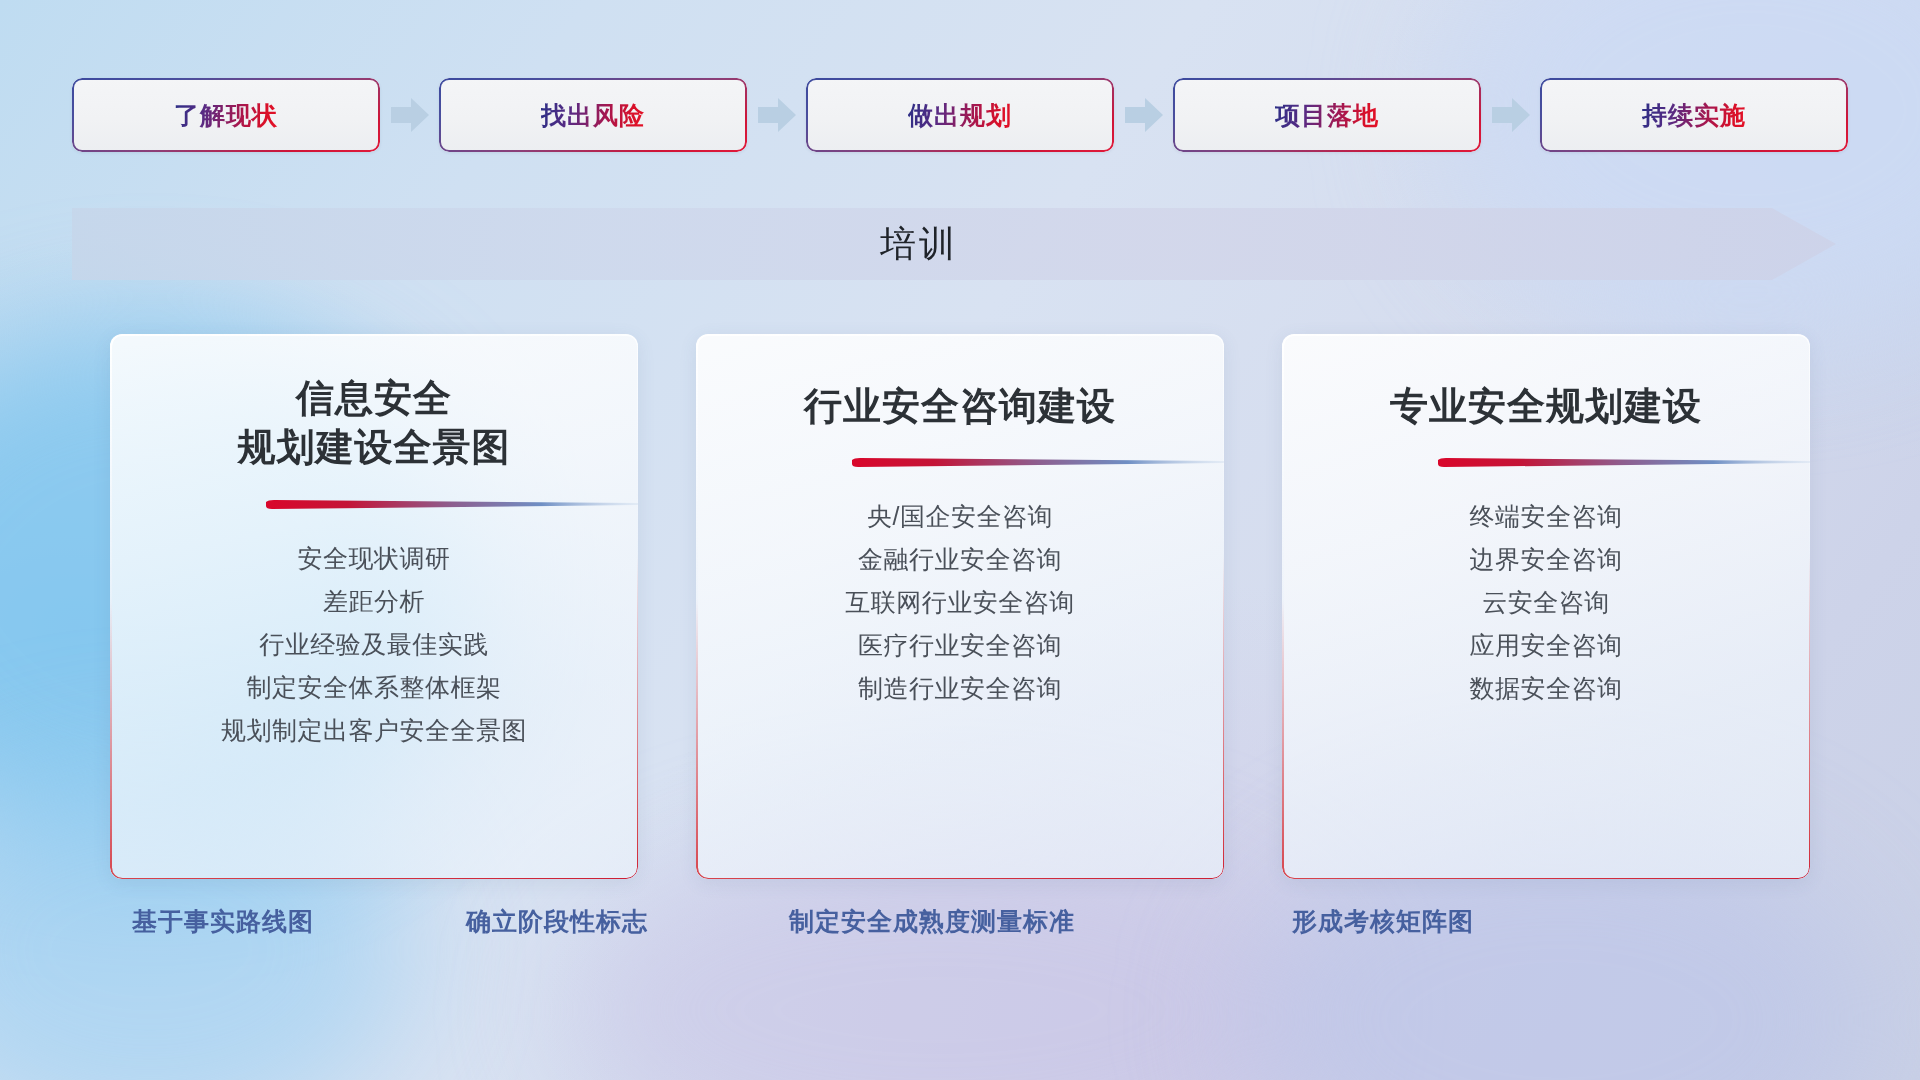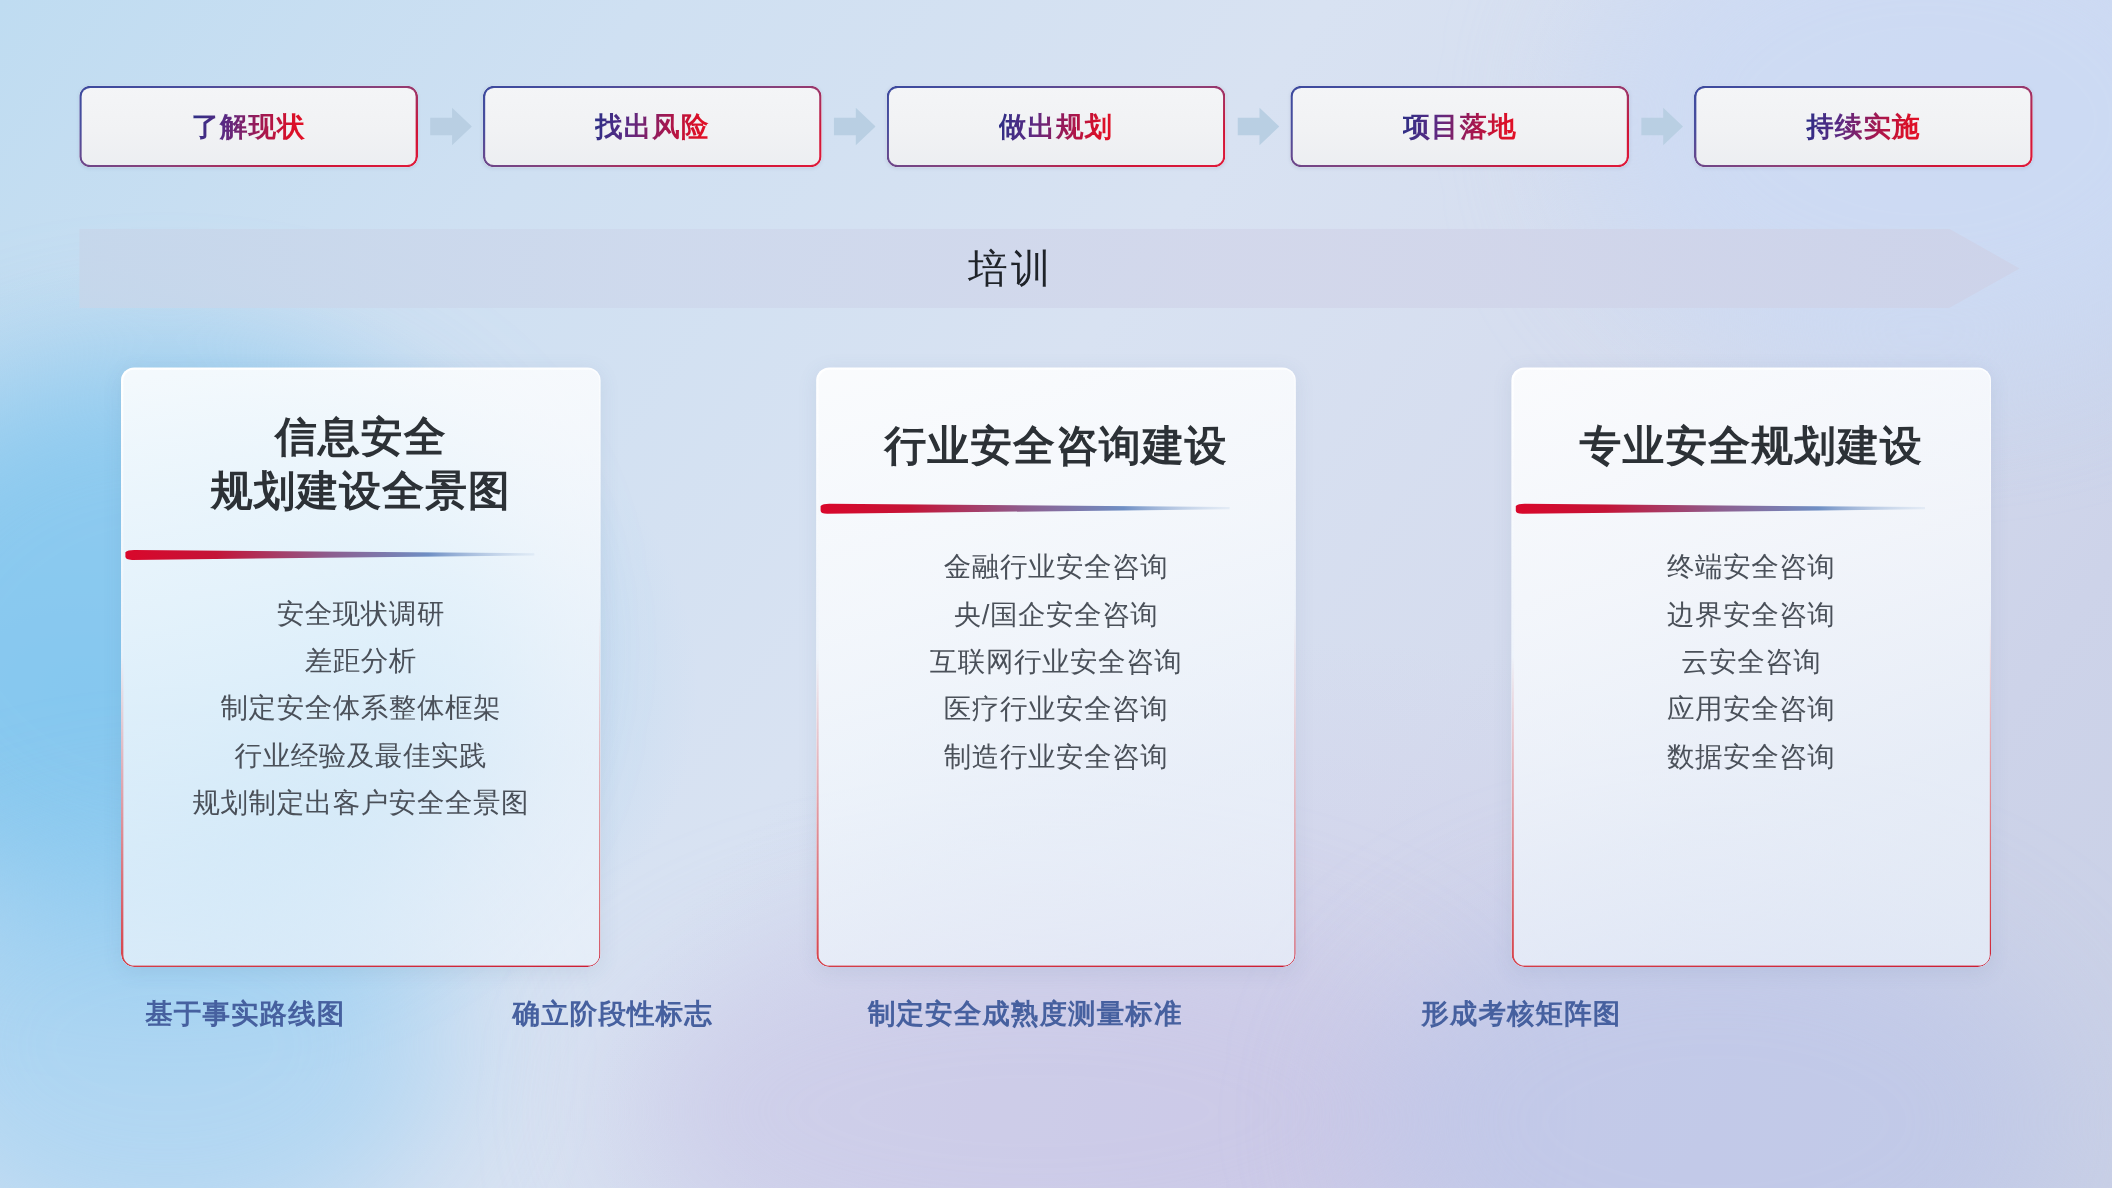--- a/index.html
+++ b/index.html
@@ -119,30 +119,30 @@
     top: 334px;
     left: 110px;
     right: 110px;
     height: 545px;
     display: flex;
     justify-content: space-between;
   }
 
   .card {
     position: relative;
-    width: 436px;
+    width: 528px;
     height: 545px;
     border-radius: 12px;
     background:
       linear-gradient(165deg, rgba(255,255,255,0.88) 0%, rgba(250,252,254,0.80) 35%, rgba(240,246,252,0.72) 70%, rgba(236,243,251,0.68) 100%);
     box-shadow: 0 4px 18px rgba(70,95,140,0.10);
     overflow: hidden;
     display: flex;
     flex-direction: column;
-    align-items: flex-start;
+    align-items: flex-end;
   }
   .card::before {
     content: "";
     position: absolute;
     inset: 0;
     border-radius: 12px;
     padding: 1.5px;
     background: linear-gradient(175deg, rgba(255,255,255,0.95) 0%, rgba(236,242,250,0.6) 45%, rgba(214,60,68,0.95) 92%, rgba(205,30,52,1) 100%);
     -webkit-mask: linear-gradient(#000 0 0) content-box, linear-gradient(#000 0 0);
     -webkit-mask-composite: xor;
@@ -299,22 +299,22 @@
             <stop offset="74%" stop-color="#6f8fc4"></stop>
             <stop offset="100%" stop-color="#c9d9ec" stop-opacity="0.35"></stop>
           </linearGradient>
         </defs>
         <path d="M4 3 Q6 1 12 1 L376 4 L376 6 L10 10 Q4 10 4 7 Z" fill="url(#div1)"></path>
       </svg>
     </div>
     <ul class="card-list">
       <li>安全现状调研</li>
       <li>差距分析</li>
+      <li>行业经验及最佳实践</li>
       <li>制定安全体系整体框架</li>
-      <li>行业经验及最佳实践</li>
       <li>规划制定出客户安全全景图</li>
     </ul>
   </div>
 
   <div class="card">
     <div class="card-title">
       <div>行业安全咨询建设</div>
     </div>
     <div class="divider">
       <svg width="376" height="12" viewBox="0 0 376 12" preserveAspectRatio="none">
@@ -324,22 +324,22 @@
             <stop offset="22%" stop-color="#c41437"></stop>
             <stop offset="50%" stop-color="#8d5e8f"></stop>
             <stop offset="74%" stop-color="#6f8fc4"></stop>
             <stop offset="100%" stop-color="#c9d9ec" stop-opacity="0.35"></stop>
           </linearGradient>
         </defs>
         <path d="M4 3 Q6 1 12 1 L376 4 L376 6 L10 10 Q4 10 4 7 Z" fill="url(#div2)"></path>
       </svg>
     </div>
     <ul class="card-list">
+      <li>央/国企安全咨询</li>
       <li>金融行业安全咨询</li>
-      <li>央/国企安全咨询</li>
       <li>互联网行业安全咨询</li>
       <li>医疗行业安全咨询</li>
       <li>制造行业安全咨询</li>
     </ul>
   </div>
 
   <div class="card">
     <div class="card-title">
       <div>专业安全规划建设</div>
     </div>

